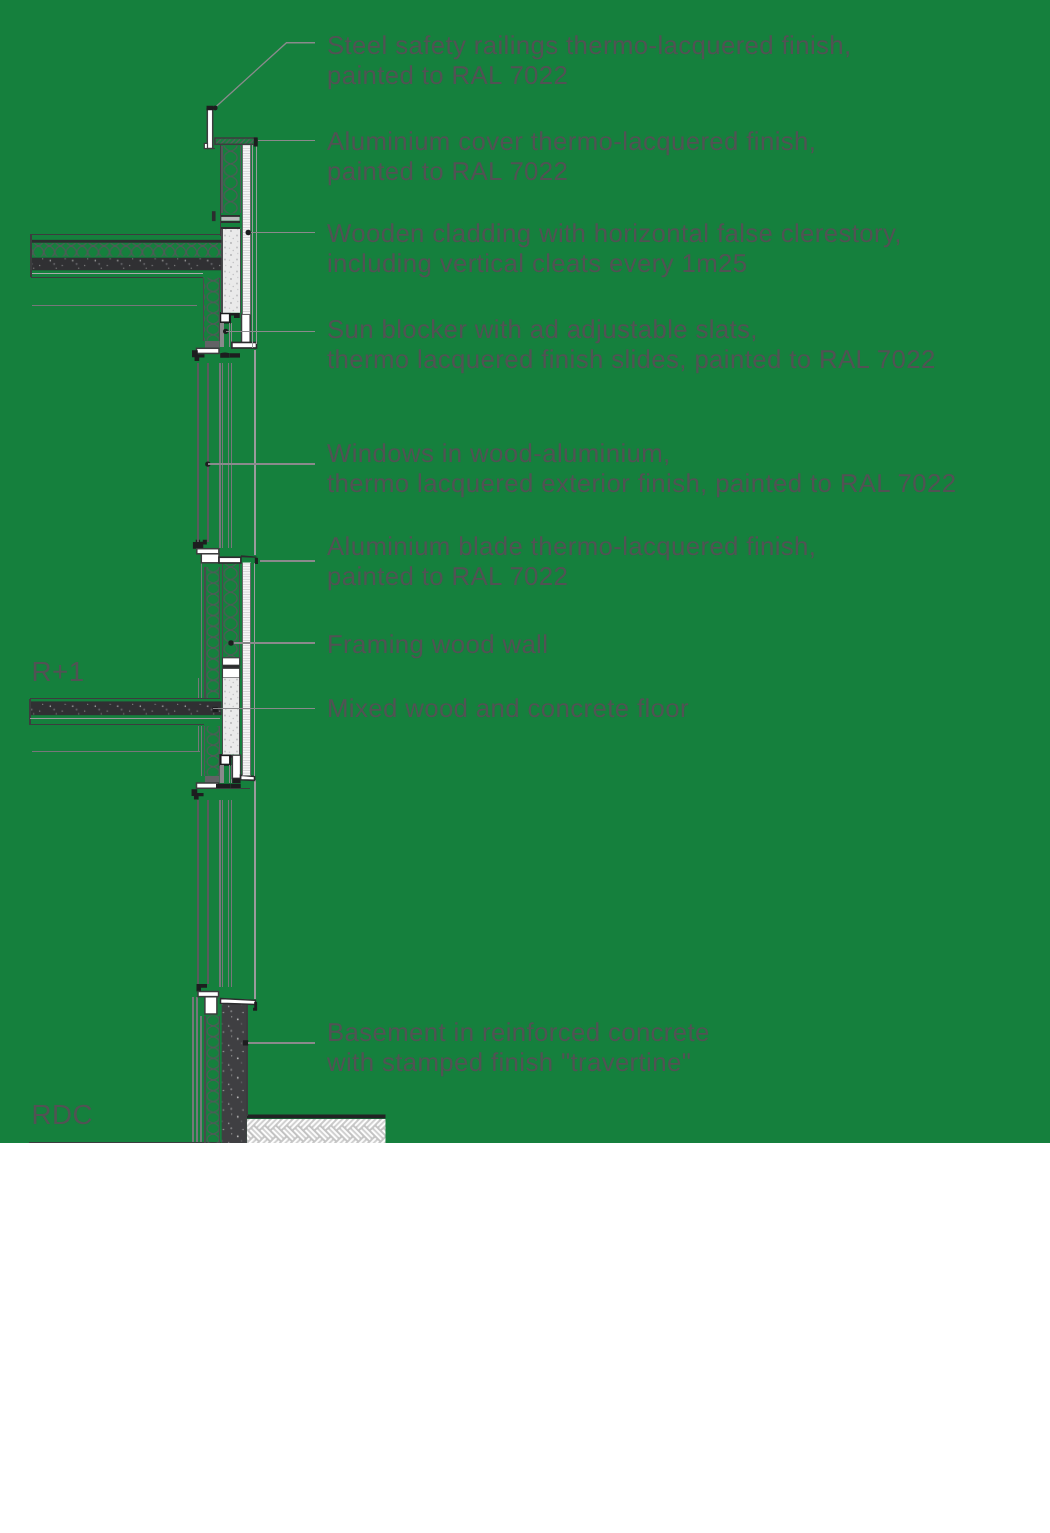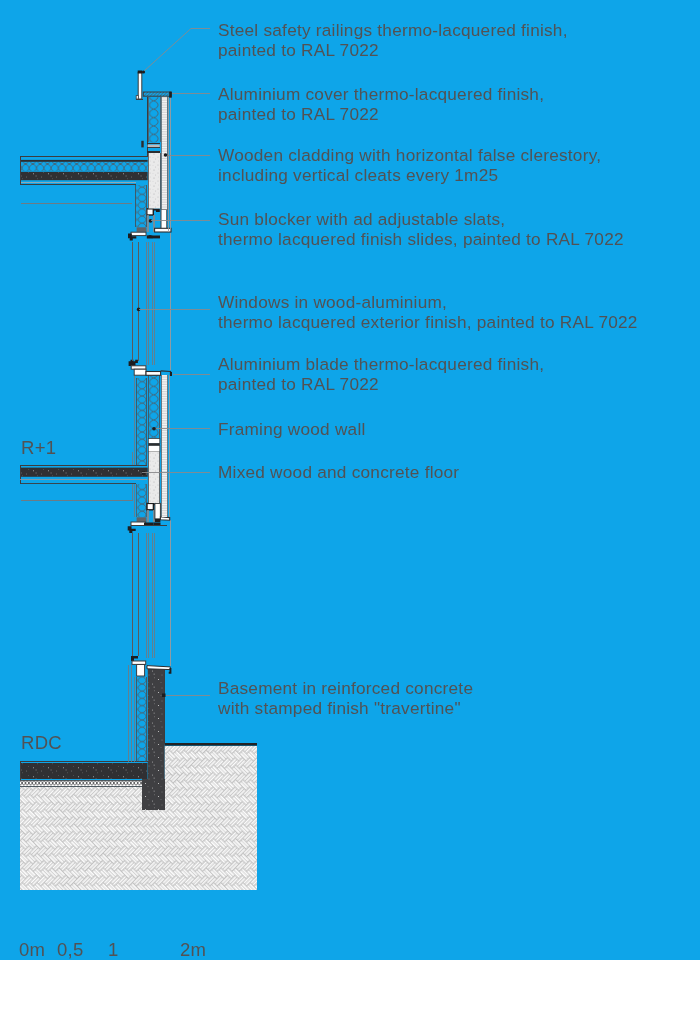--- a/index.html
+++ b/index.html
@@ -1,16 +1,16 @@
 <!DOCTYPE html>
 <html><head>
 <meta charset="utf-8">
 <style>
 html,body{margin:0;padding:0;background:#ffffff;}
-#page{position:relative;width:700px;height:960px;background:#0ea5e9;overflow:hidden;}
+#page{position:relative;width:700px;height:762px;background:#15803d;overflow:hidden;}
 svg{position:absolute;top:0;left:0;transform:translateZ(0);will-change:transform;}
 path.cl{shape-rendering:crispEdges;}
 text{font-family:"Liberation Sans",sans-serif;fill:#525254;}
 </style>
 </head>
 <body>
 <div id="page">
 <svg width="700" height="1022" viewBox="0 0 700 1022">
 <defs>
 

